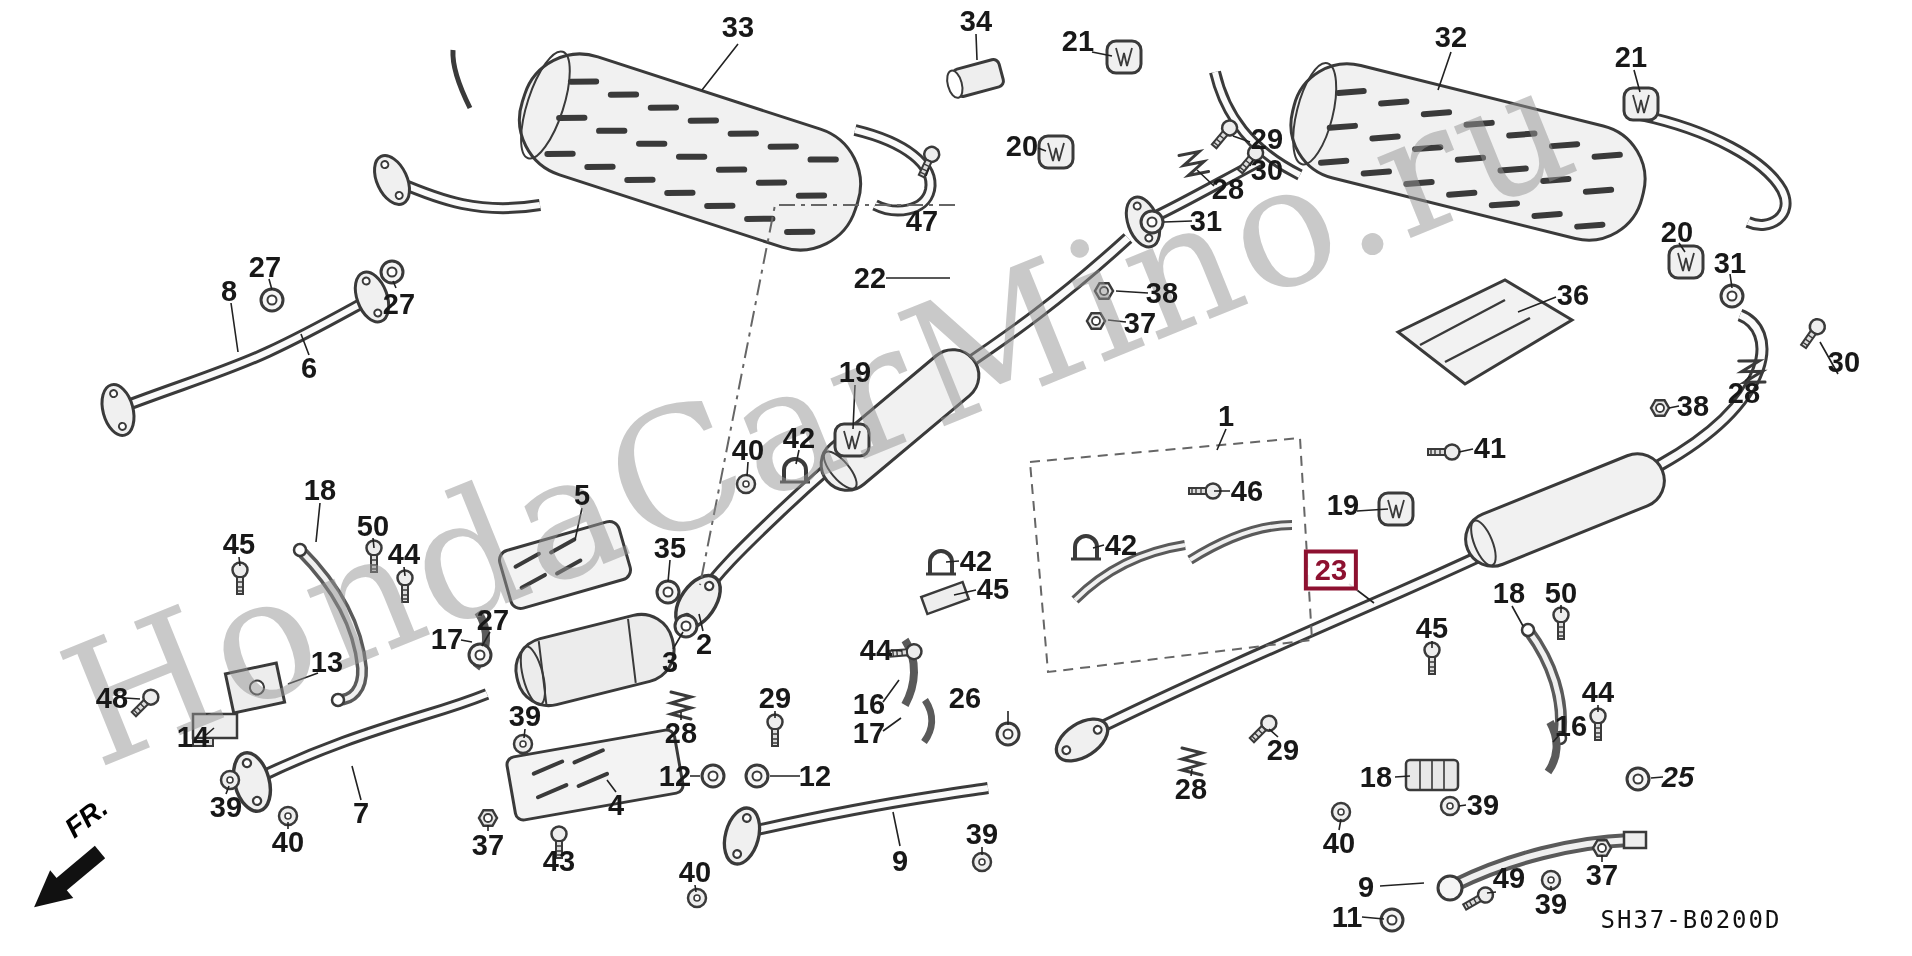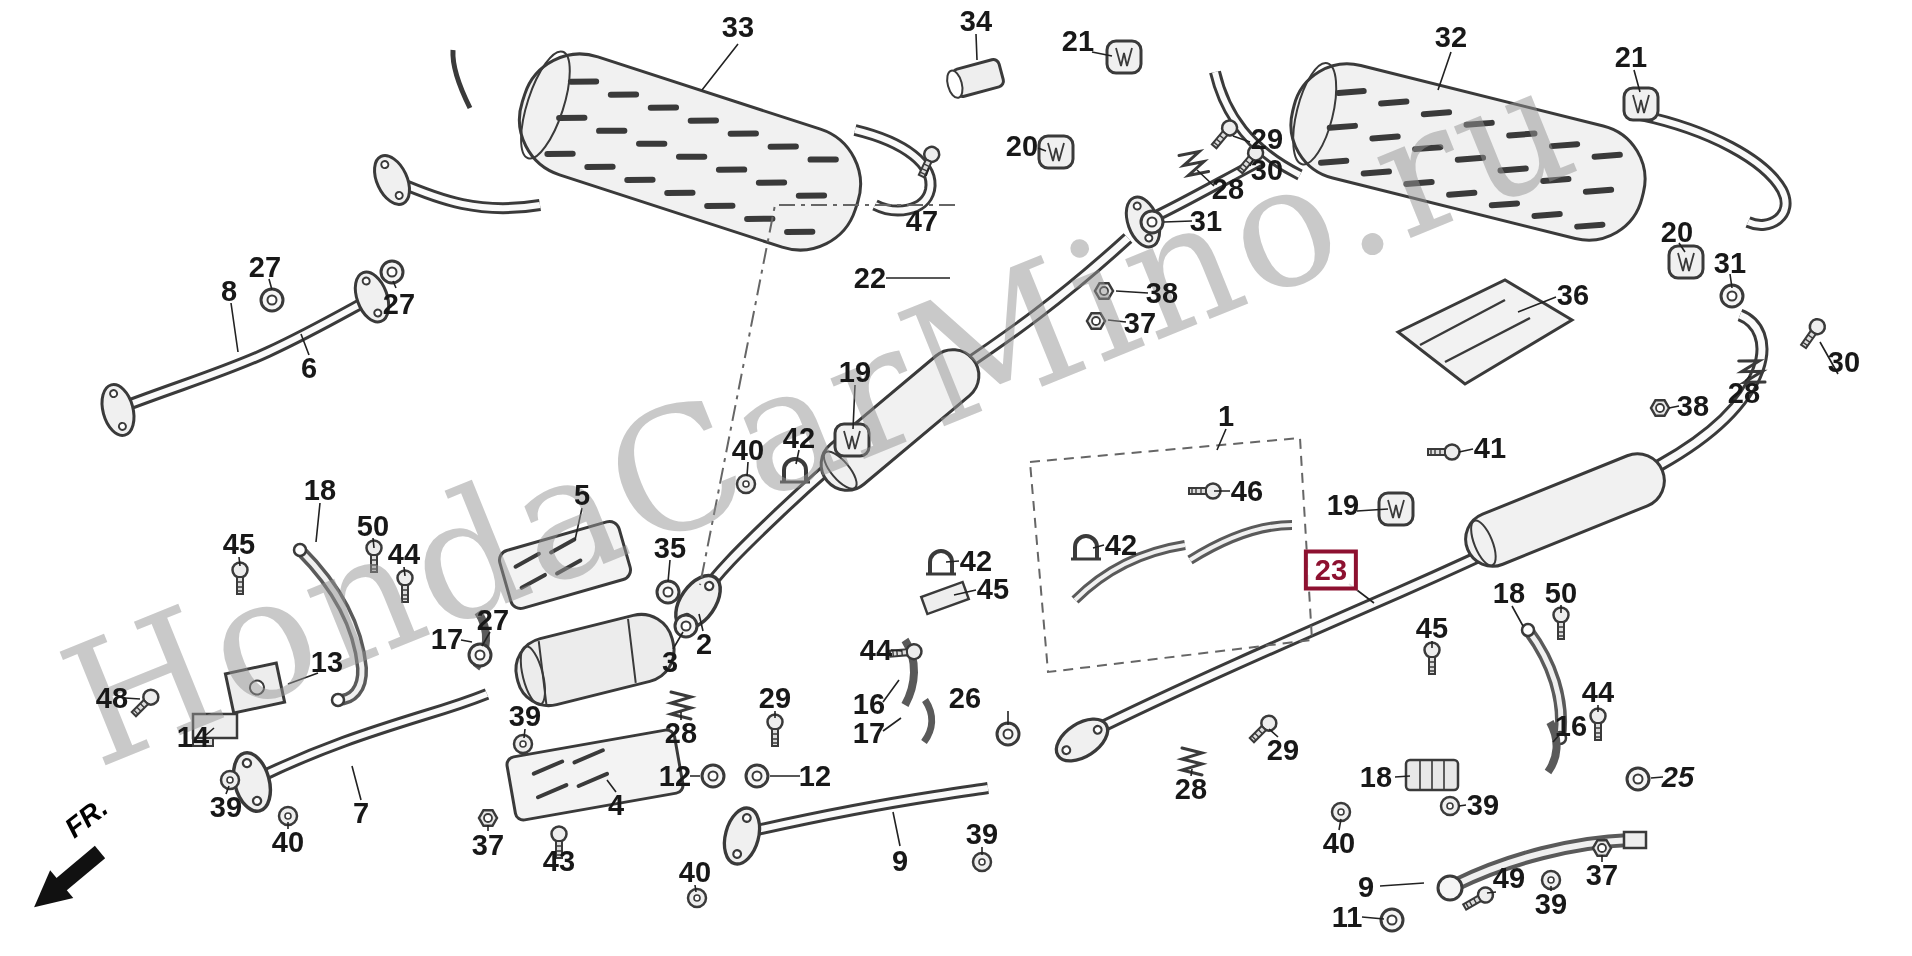--- a/index.html
+++ b/index.html
@@ -398,13 +398,14 @@
       <div class="plabel" style="left: 695px; top: 872px;">40</div>
       <div class="plabel" style="left: 1366px; top: 887px;">9</div>
       <div class="plabel" style="left: 1509px; top: 878px;">49</div>
       <div class="plabel" style="left: 1551px; top: 904px;">39</div>
       <div class="plabel" style="left: 1602px; top: 875px;">37</div>
       <div class="plabel" style="left: 1347px; top: 917px;">11</div>
     </div>
 
   <div class="fr-label">FR.</div>
 
+  <div class="diagram-code">SH37-B0200D</div>
 </div>
 
 </body></html>

